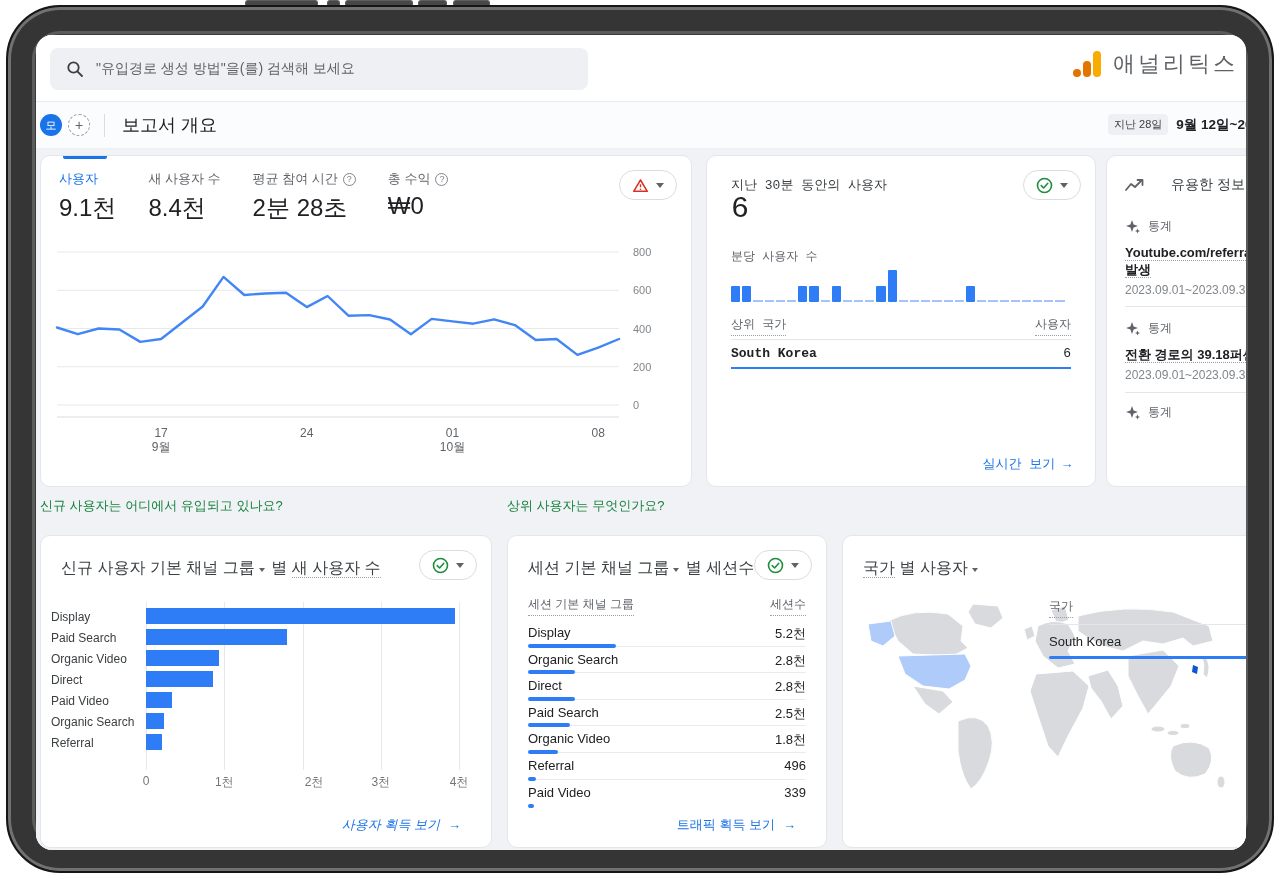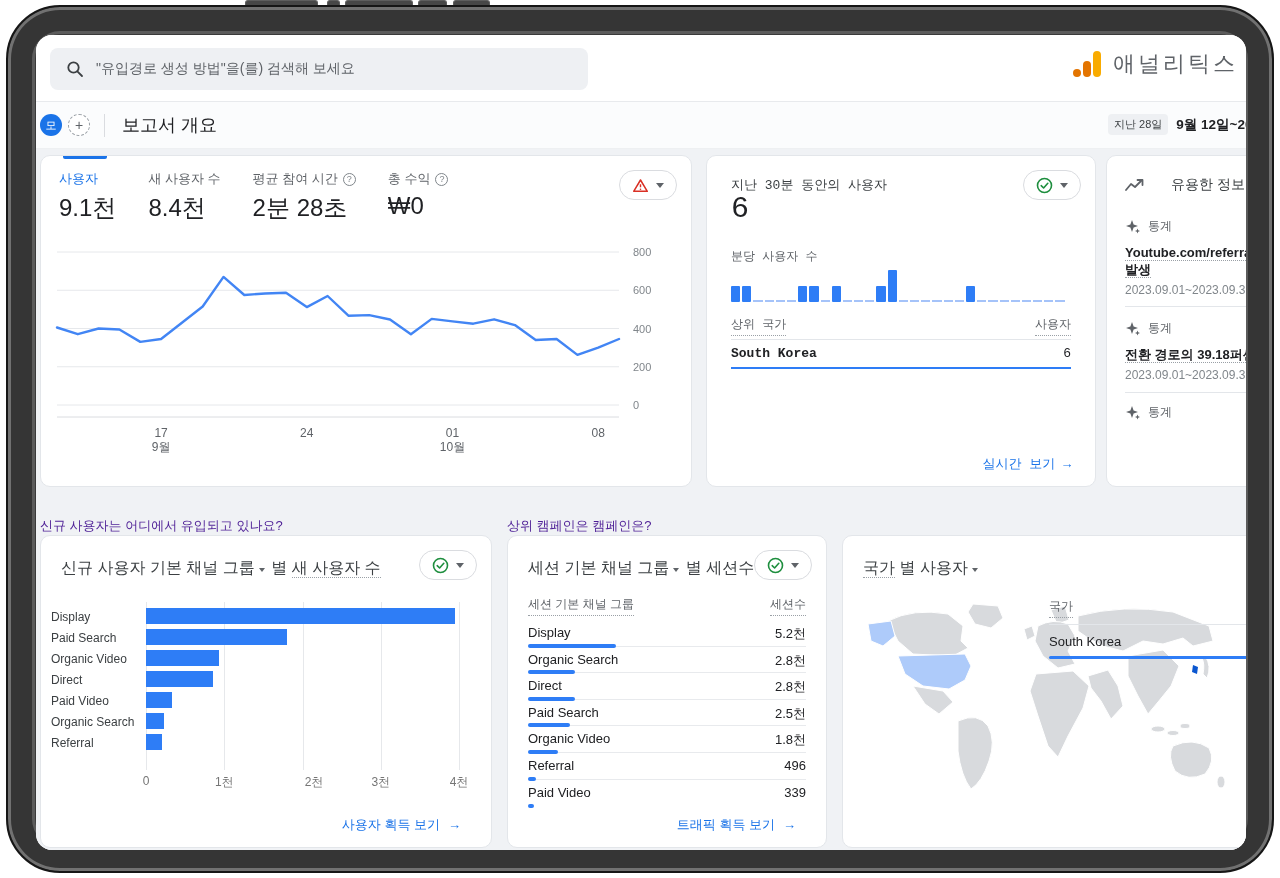--- a/index.html
+++ b/index.html
@@ -40,21 +40,21 @@
   .daterow { position:absolute; left:1072px; top:12px; display:flex; align-items:center; gap:8px; white-space:nowrap; }
   .datebadge { background:#eef0f3; border-radius:4px; font-size:11px; color:#3c4043; padding:3px 6px; }
   .daterange { font-size:13.5px; color:#202124; font-weight:bold; }
 
   
   .content { position:absolute; left:0; top:114px; right:0; bottom:0; background:#f0f2f5; }
   .card { position:absolute; background:#fff; border:1px solid #e3e6ea; border-radius:10px; }
   .card-a { left:4px; top:6px; width:652px; height:332px; }
   .card-b { left:670px; top:6px; width:390px; height:332px;font-family:Liberation Mono, monospace; }
   .card-c { left:1070px; top:6px; width:200px; height:332px; }
-  .q-title { position:absolute; top:368px; font-size:13px; color:#4c1d95; }
+  .q-title { position:absolute; top:348px; font-size:13px; color:#15803d; }
   .card-d { left:4px; top:386px; width:452px; height:313px; }
   .card-e { left:471px; top:386px; width:320px; height:313px; }
   .card-f { left:806px; top:386px; width:420px; height:313px; }
 
   .pill { position:absolute; right:14px; top:14px; width:58px; height:30px; border:1px solid #dadce0;
     border-radius:16px; background:#fff; display:flex; align-items:center; justify-content:center; gap:7px; cursor:pointer; }
   .caret-down { width:0; height:0; border-left:4px solid transparent; border-right:4px solid transparent;
     border-top:5px solid #5f6368; display:inline-block; }
   .caret-sm { width:0; height:0; border-left:3.5px solid transparent; border-right:3.5px solid transparent;
     border-top:4px solid #5f6368; display:inline-block; margin:0 2px 1px 4px; }
@@ -326,21 +326,21 @@
                   <path d="M7 1 L8.6 5.4 13 7 L8.6 8.6 7 13 L5.4 8.6 1 7 L5.4 5.4 Z" fill="#5f6368"></path>
                   <path d="M12.5 9.5 L13.2 11.3 15 12 L13.2 12.7 12.5 14.5 L11.8 12.7 10 12 L11.8 11.3 Z" fill="#5f6368"></path>
                 </svg>
                 <span>통계</span>
               </div>
             </div>
           </div>
     </div>
 
     <div class="q-title" style="left:4px;">신규 사용자는 어디에서 유입되고 있나요?</div>
-    <div class="q-title" style="left:471px;">상위 캠페인은 캠페인은?</div>
+    <div class="q-title" style="left:471px;">상위 사용자는 무엇인가요?</div>
 
     <div class="card card-d">
       <div class="chead">
         <span>신규 사용자 기본 채널 그룹</span><span class="caret-sm"></span>
         <span>별</span>
         <span class="dotted">새 사용자 수</span>
       </div>
       <div class="pill">
         <svg width="17" height="17" viewBox="0 0 17 17">
           <circle cx="8.5" cy="8.5" r="7" fill="none" stroke="#1e8e3e" stroke-width="1.6"></circle>
@@ -367,21 +367,21 @@
             <div class="rlab" style="top: 121px;">Organic Search</div>
             <div class="bar" style="top: 119px; left: 105px; width: 18px;"></div>
             <div class="rlab" style="top: 142px;">Referral</div>
             <div class="bar" style="top: 140px; left: 105px; width: 16.4px;"></div>
             <div class="tick" style="left: 85px;">0</div>
             <div class="tick" style="left: 163.25px;">1천</div>
             <div class="tick" style="left: 253px;">2천</div>
             <div class="tick" style="left: 319.75px;">3천</div>
             <div class="tick" style="left: 398px;">4천</div>
           </div>
-      <div class="cardlink" style="right:30px;">
+      <div class="cardlink" style="right:30px;font-style:italic;">
         <span>사용자 획득 보기</span><span class="ar">→</span>
       </div>
     </div>
 
     <div class="card card-e">
       <div class="chead">
         <span>세션 기본 채널 그룹</span><span class="caret-sm"></span>
         <span>별</span>
         <span>세션수</span><span class="caret-sm"></span>
       </div>

